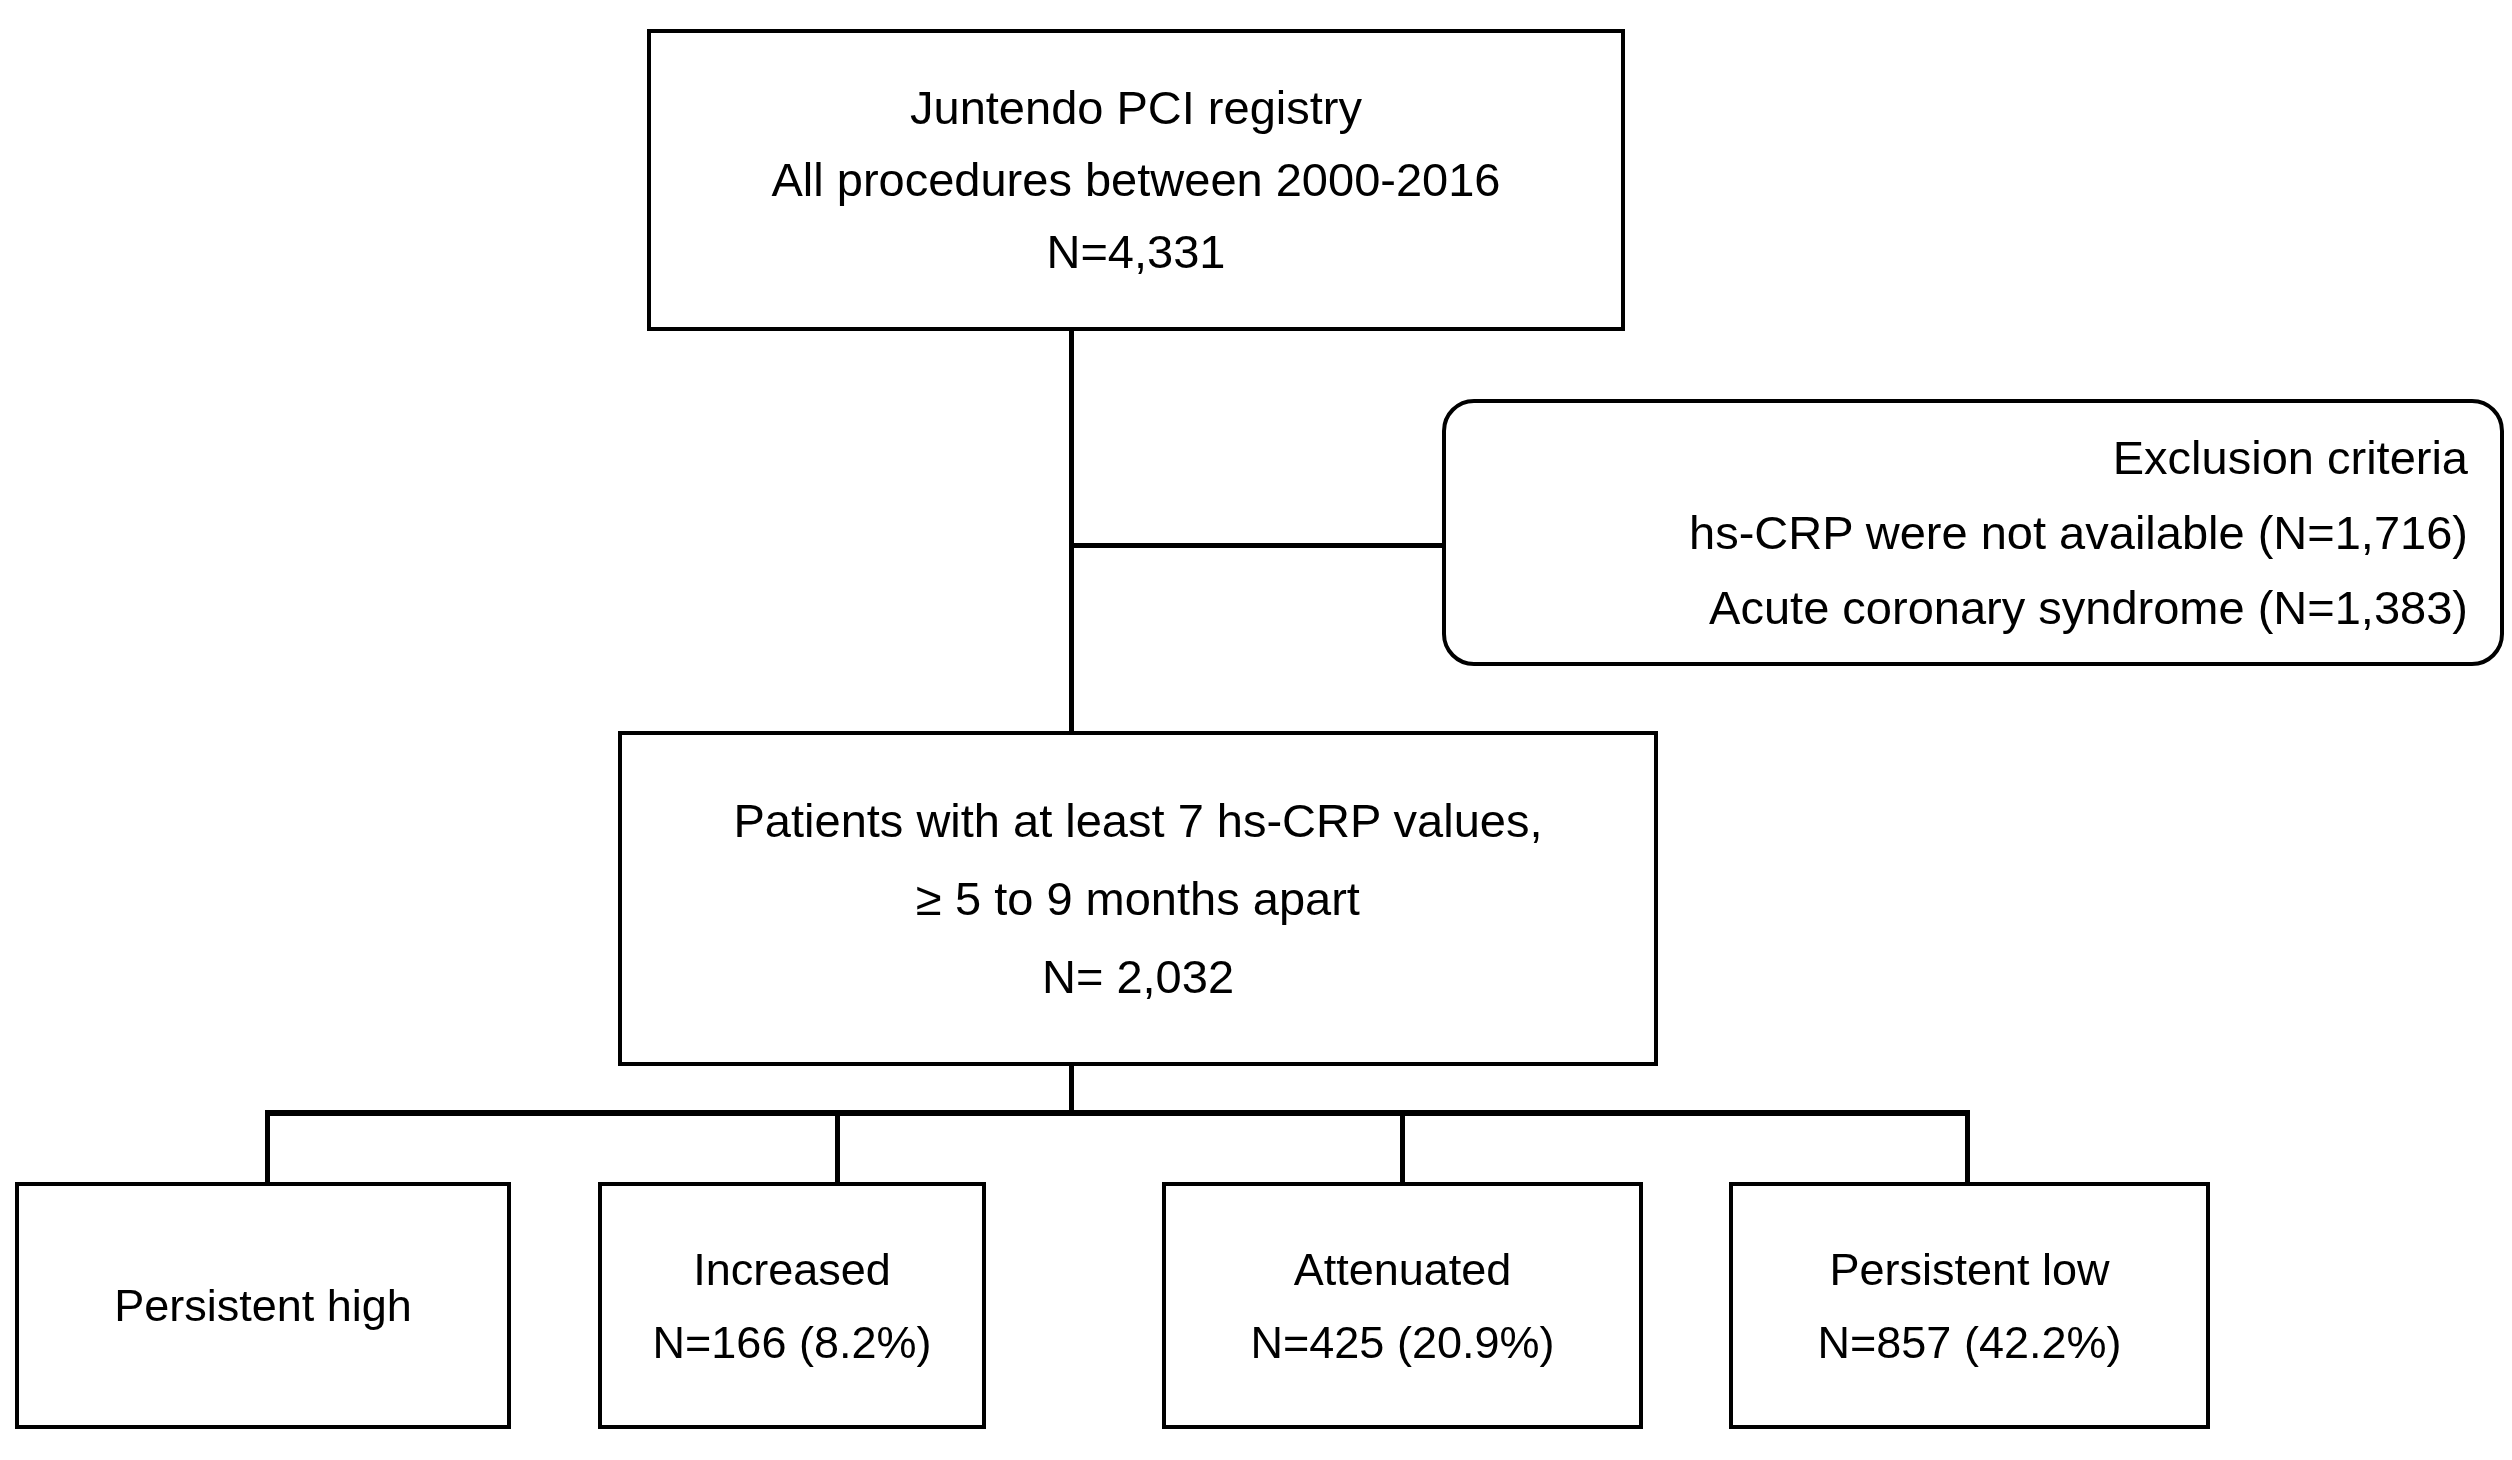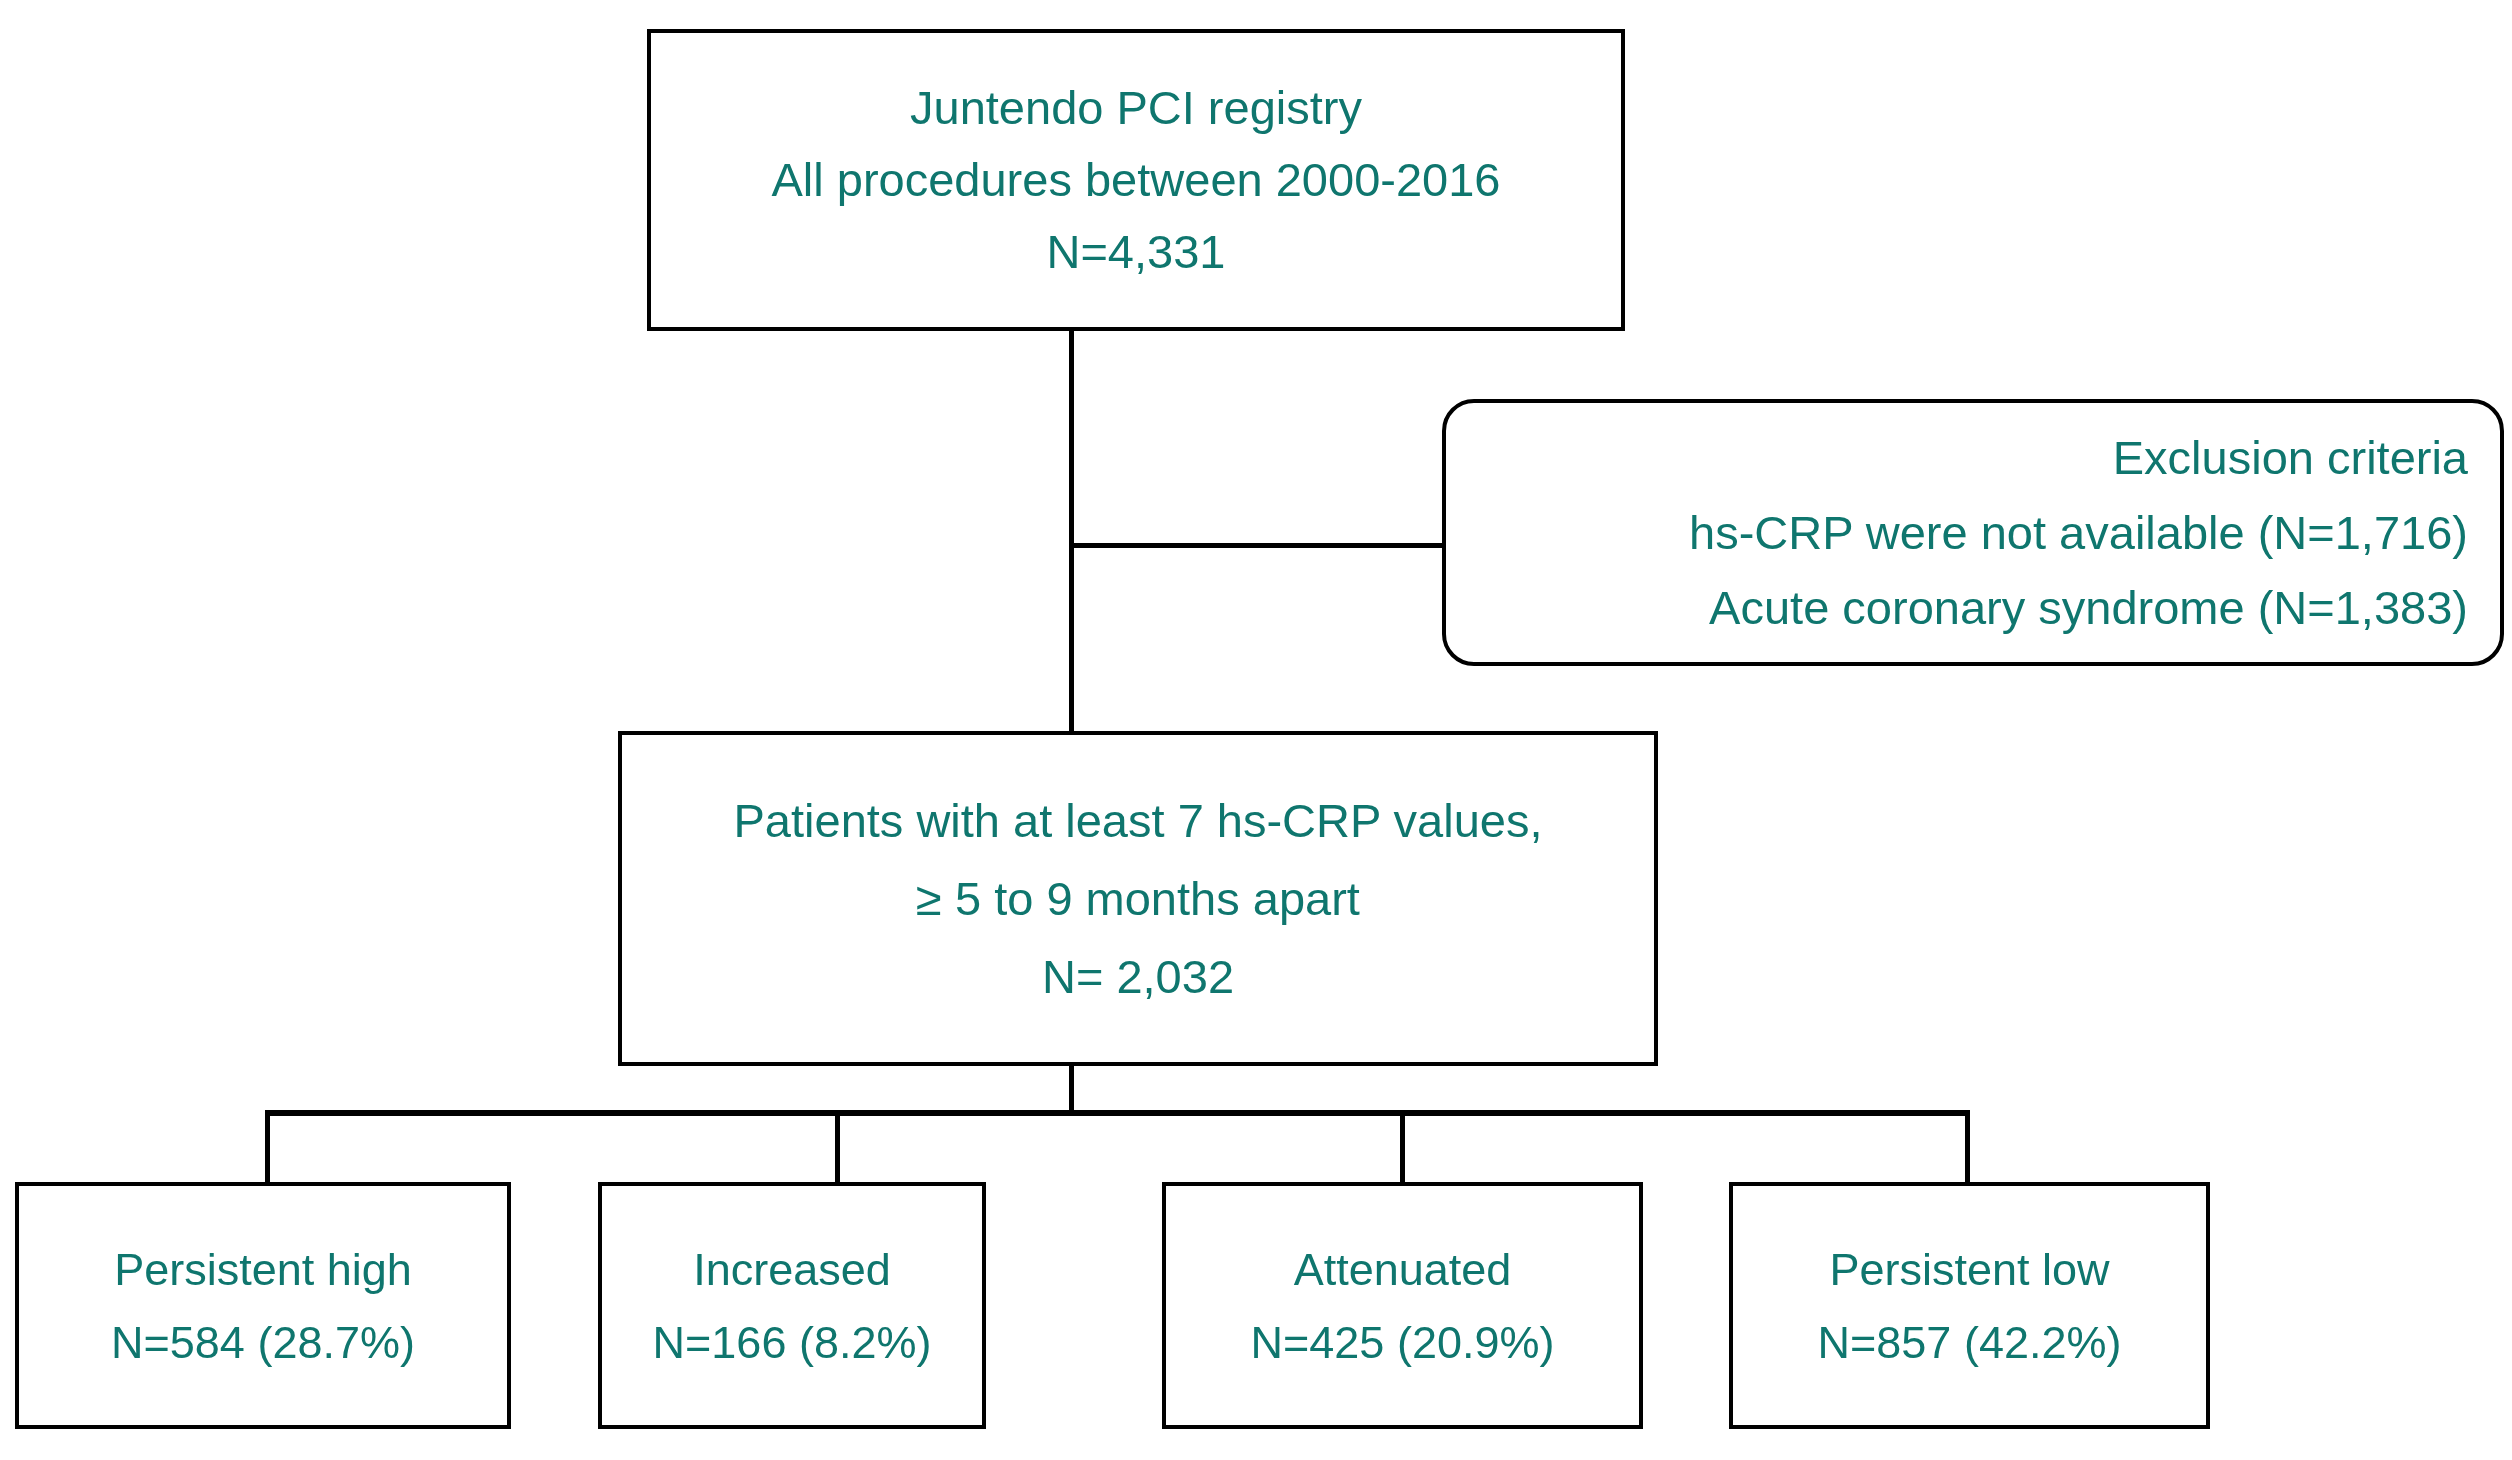--- a/index.html
+++ b/index.html
@@ -6,21 +6,21 @@
     margin: 0;
     padding: 0;
     background: #ffffff;
   }
   #canvas {
     position: relative;
     width: 2512px;
     height: 1460px;
     background: #ffffff;
     font-family: "Liberation Sans", sans-serif;
-    color: #0f766e;
+    color: #000000;
     overflow: hidden;
   }
   .node {
     position: absolute;
     box-sizing: border-box;
     border: 4.5px solid #000000;
     background: #ffffff;
     display: flex;
     flex-direction: column;
     justify-content: center;
@@ -97,21 +97,20 @@
   </div>
 
   <div class="node center" id="node-eligible">
     <span class="txt">Patients with at least 7 hs-CRP values,</span>
     <span class="txt">≥ 5 to 9 months apart</span>
     <span class="txt">N= 2,032</span>
   </div>
 
   <div class="node center leaf" id="node-group-0">
     <span class="txt">Persistent high</span>
-    <span class="txt">N=584 (28.7%)</span>
   </div>
   <div class="node center leaf" id="node-group-1">
     <span class="txt">Increased</span>
     <span class="txt">N=166 (8.2%)</span>
   </div>
   <div class="node center leaf" id="node-group-2">
     <span class="txt">Attenuated</span>
     <span class="txt">N=425 (20.9%)</span>
   </div>
   <div class="node center leaf" id="node-group-3">

